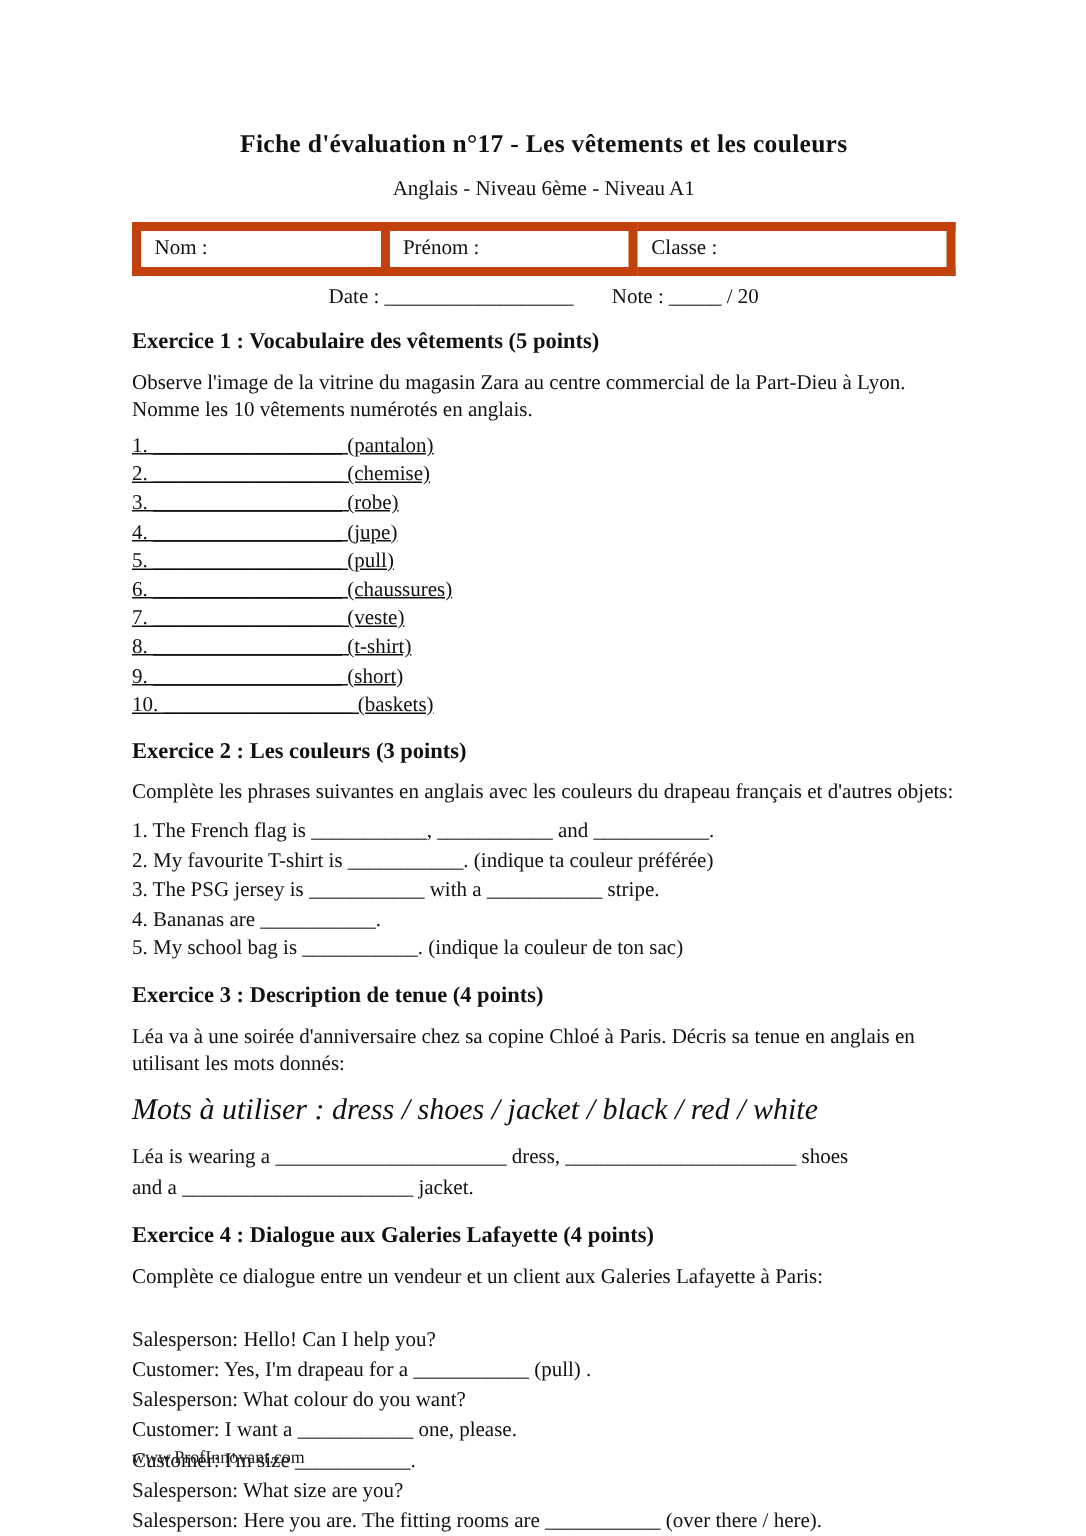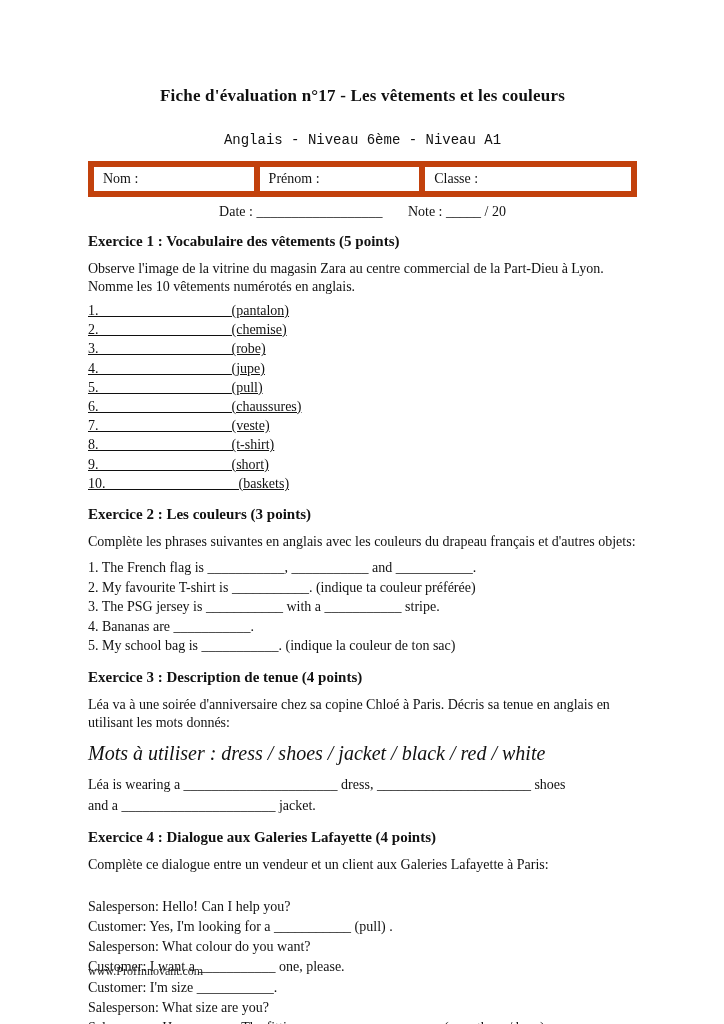--- a/index.html
+++ b/index.html
@@ -8,21 +8,21 @@
     width:668px; height:1024px; position:relative;
     background:#ffffff; color:#111;
     font-family:"Liberation Serif", serif;
     overflow:hidden;
   }
   .content { position:absolute; left:88px; top:0; width:549px; }
   .title {
     padding-top:86px; text-align:center;
     font-size:17px; font-weight:bold; letter-spacing:0.2px;
   }
-  .subtitle { margin-top:26px; text-align:center; font-size:14px;font-family:Liberation Mono, monospace; }
+  .subtitle { margin-top:13px; text-align:center; font-size:14px; }
   table.info {
     margin-top:13px; width:100%; border-collapse:collapse; font-size:14px;
   }
   table.info td {
     border:6px solid #c2410c; padding:4px 9px; height:26px; vertical-align:middle;
   }
   td.c1 { width:30.5%; } td.c2 { width:30.5%; } td.c3 { width:39%; }
   .date-line { margin-top:7px; text-align:center; font-size:14px; }
   .date-line .gap { margin-left:22px; }
   .ex-heading { margin-top:13px; font-size:15px; font-weight:bold; }
@@ -104,21 +104,21 @@
         <div class="outfit-line">Léa is wearing a ______________________ dress, ______________________ shoes</div>
         <div class="outfit-line">and a ______________________ jacket.</div>
       </div>
     </div>
 
     <div>
       <div class="ex-heading">Exercice 4 : Dialogue aux Galeries Lafayette (4 points)</div>
       <div class="ex-intro">Complète ce dialogue entre un vendeur et un client aux Galeries Lafayette à Paris:</div>
       <div class="dialogue">
         <div class="dialogue-line">Salesperson: Hello! Can I help you?</div>
-        <div class="dialogue-line">Customer: Yes, I'm looking for a ___________ (pull) .</div>
+        <div class="dialogue-line">Customer: Yes, I'm drapeau for a ___________ (pull) .</div>
         <div class="dialogue-line">Salesperson: What colour do you want?</div>
         <div class="dialogue-line">Customer: I want a ___________ one, please.</div>
         <div class="dialogue-line">Customer: I'm size ___________.</div>
         <div class="dialogue-line">Salesperson: What size are you?</div>
         <div class="dialogue-line">Salesperson: Here you are. The fitting rooms are ___________ (over there / here).</div>
       </div>
     </div>
 
   </div>
 

